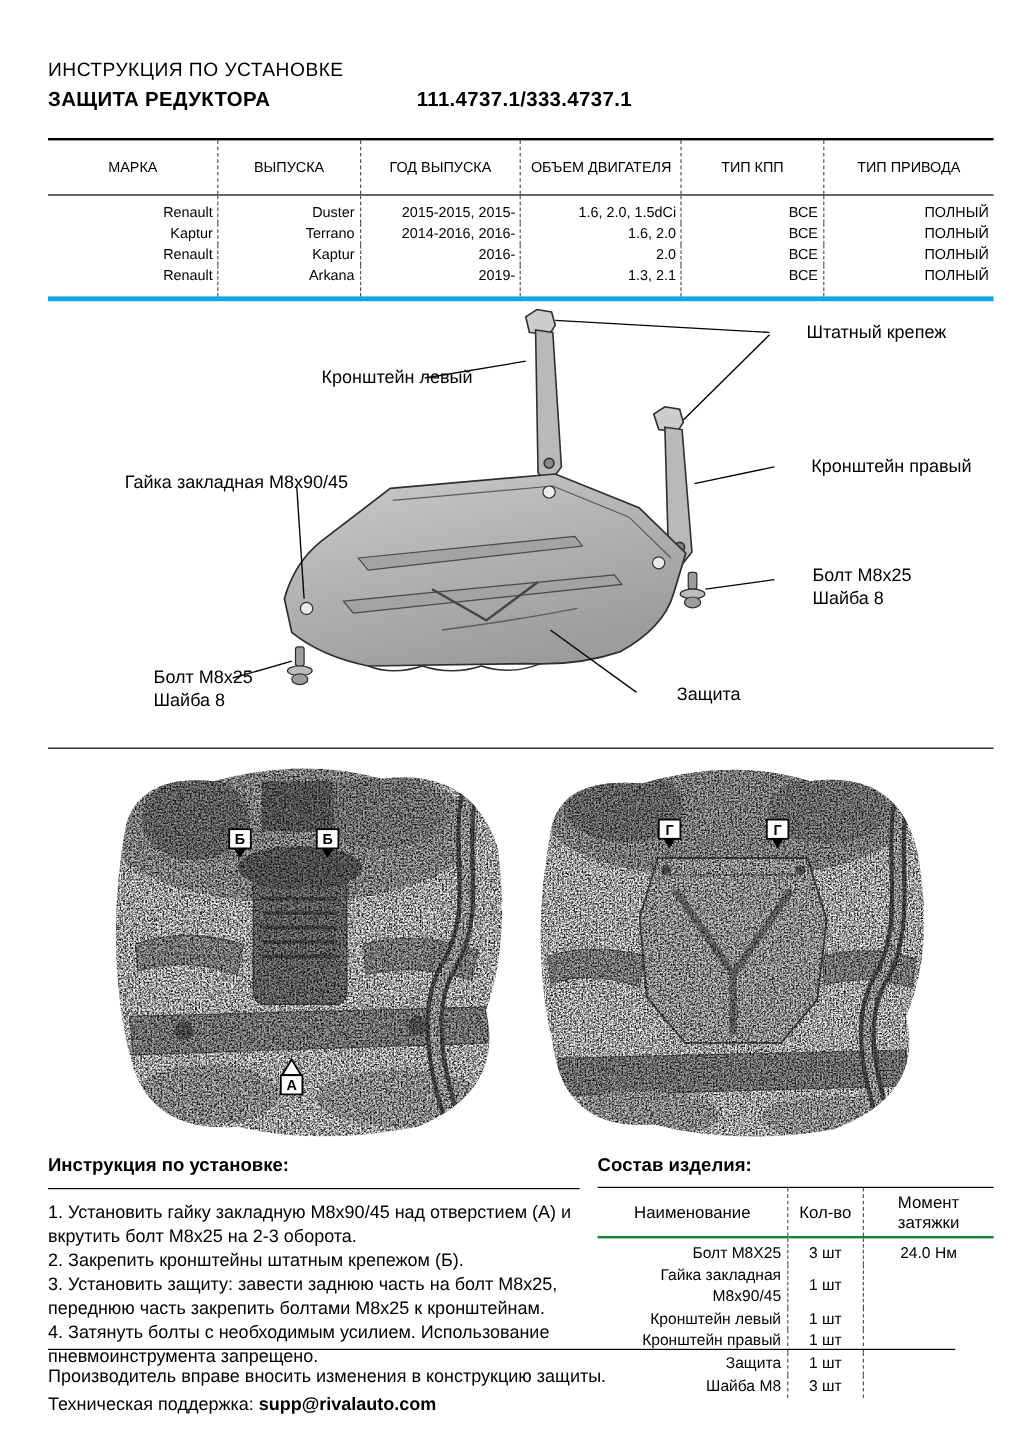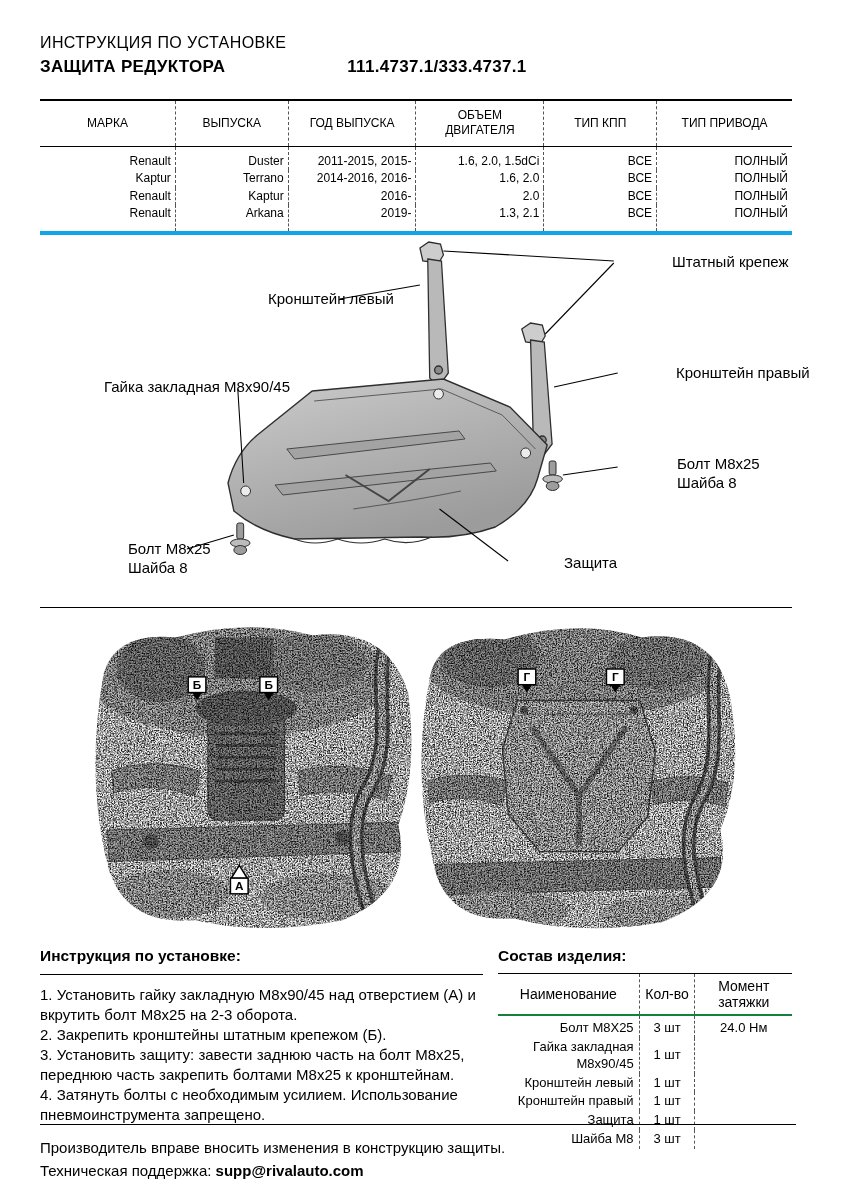--- a/index.html
+++ b/index.html
@@ -2,21 +2,21 @@
 <html><head>
 <meta charset="utf-8">
 <style>
   * { margin:0; padding:0; box-sizing:border-box; }
   html,body { background:#fff; }
   body {
     width:848px; height:1200px; position:relative;
     font-family:"Liberation Sans", sans-serif; color:#000;
     overflow:hidden;
   }
-  .page { position:absolute; inset:0; padding:34px 56px 0 40px; }
+  .page { position:absolute; inset:0; padding:34px 20px 0 40px;margin-top:16px; }
 
   
   .hdr-line1 { font-size:16px; letter-spacing:.4px; }
   .hdr-line2 { font-size:17px; font-weight:bold; margin-top:5px; display:flex; letter-spacing:.3px; }
   .part-numbers { margin-left:122px; }
 
   
   table.fitment { width:100%; border-collapse:collapse; margin-top:22px;
     font-size:12px; border-top:2px solid #000; border-bottom:4px solid #0ea5e9; }
   .fitment th { font-weight:normal; text-align:center; vertical-align:middle;
@@ -83,21 +83,21 @@
         <th class="col-god">ГОД ВЫПУСКА</th>
         <th class="col-obem">ОБЪЕМ ДВИГАТЕЛЯ</th>
         <th class="col-kpp">ТИП КПП</th>
         <th class="col-privod">ТИП ПРИВОДА</th>
       </tr>
     </thead>
     <tbody>
       <tr>
         <td>Renault</td>
         <td>Duster</td>
-        <td>2011-2015, 2015-</td>
+        <td>2015-2015, 2015-</td>
         <td>1.6, 2.0, 1.5dCi</td>
         <td>ВСЕ</td>
         <td>ПОЛНЫЙ</td>
       </tr>
       <tr>
         <td>Kaptur</td>
         <td>Terrano</td>
         <td>2014-2016, 2016-</td>
         <td>1.6, 2.0</td>
         <td>ВСЕ</td>

